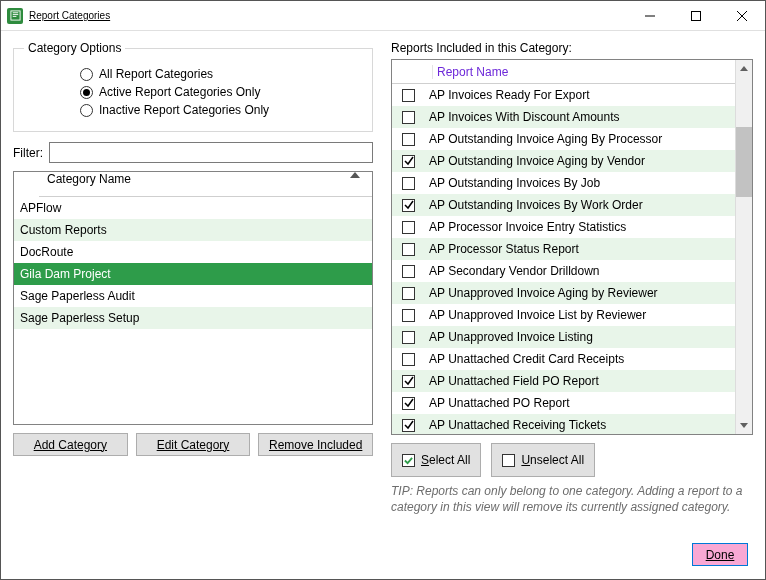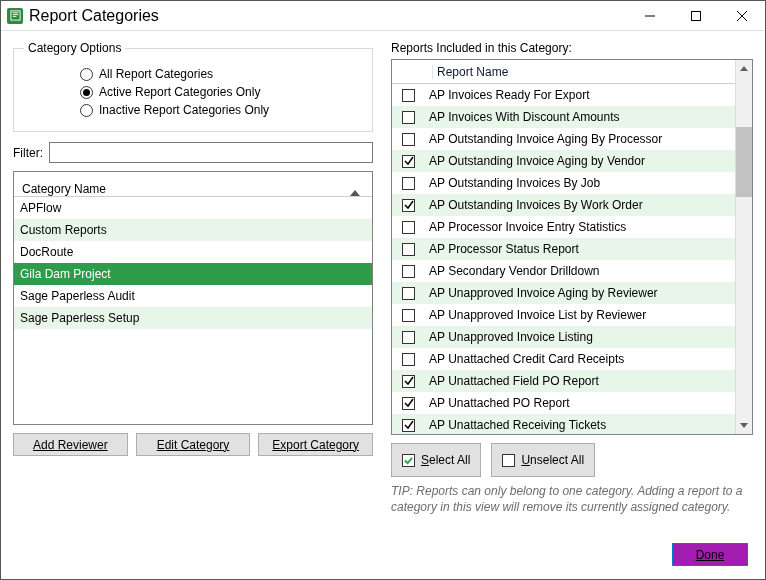--- a/index.html
+++ b/index.html
@@ -23,22 +23,23 @@
     .titlebar .app-icon {
       width: 16px; height: 16px;
       background: #2e8b3e;
       border-radius: 2px;
       margin-right: 6px;
       display: flex; align-items: center; justify-content: center;
     }
     .titlebar .app-icon svg { width: 11px; height: 11px; }
     .titlebar .title-text {
       flex: 1;
-      font-size: 16px;
-      color: #000;
+      font-size: 10px;
+      color: #000;
+      text-decoration: underline;
     }
     .winbtn {
       width: 46px; height: 30px;
       display: flex; align-items: center; justify-content: center;
       color: #000;
     }
     .winbtn svg { width: 10px; height: 10px; }
     
     .content {
       padding: 10px 12px;
@@ -89,27 +90,28 @@
     }
     
     .catlist {
       border: 1px solid #828282;
       height: 254px;
       background: #fff;
       display: flex; flex-direction: column;
     }
     .catlist .header {
       height: 25px;
-      display: flex; align-items: flex-end;
+      display: flex; align-items: flex-start;
       border-bottom: 1px solid #cfcfcf;
       background: #fff;
       padding: 0 8px;
       font-size: 12px;
       color: #000;
       justify-content: space-between;
+      margin-left: 25px;
     }
     .sort-tri {
       width: 0; height: 0;
       border-left: 5px solid transparent;
       border-right: 5px solid transparent;
       border-bottom: 6px solid #555;
       margin-right: 4px;
     }
     .catlist .rows { flex: 1; overflow: hidden; }
     .catrow {
@@ -151,21 +153,21 @@
       border-bottom: 1px solid #cfcfcf;
       display: flex; align-items: center;
       background: #fff;
     }
     .reports-body .header .col-sel {
       width: 40px;
     }
     .reports-body .header .col-name {
       flex: 1; padding-left: 4px;
       border-left: 1px solid #e4e4e4;
-      font-size: 12px; color: #0f172a;
+      font-size: 12px; color: #6d28d9;
     }
     .reports-rows { flex: 1; overflow: hidden; }
     .reprow {
       height: 22px; display: flex; align-items: center;
       padding: 0 6px 0 10px;
       justify-content: space-between;
     }
     .reprow.alt { background: #e8f5e9; }
     .chk {
       width: 13px; height: 13px;
@@ -226,22 +228,22 @@
       color: #6d6d6d;
       line-height: 1.35;
     }
     
     .footer {
       position: absolute;
       right: 18px;
       bottom: 14px;
     }
     .footer button {
-      width: 76px; height: 23px;
-      background: #a21caf;
+      width: 56px; height: 23px;
+      background: #f9a8d4;
       border: 1px solid #0078d7;
       font-size: 12px;
       text-decoration: underline;
       text-underline-offset: 1px;
     }
   </style>
 </head>
 <body>
 
 <div class="titlebar">
@@ -307,23 +309,23 @@
             <div class="catrow">APFlow</div>
             <div class="catrow alt">Custom Reports</div>
             <div class="catrow">DocRoute</div>
             <div class="catrow alt sel">Gila Dam Project</div>
             <div class="catrow">Sage Paperless Audit</div>
             <div class="catrow alt">Sage Paperless Setup</div>
           </div>
       </div>
 
       <div class="catbtns">
-        <button><span class="underline-first">Add Reviewer</span></button>
+        <button><span class="underline-first">Add Category</span></button>
         <button><span class="underline-first">Edit Category</span></button>
-        <button><span class="underline-first">Export Category</span></button>
+        <button><span class="underline-first">Remove Included</span></button>
       </div>
     </div>
 
     <div class="right">
       <div class="right-label">Reports Included in this Category:</div>
 
       <div class="reports-wrap">
         <div class="reports-body">
           <div class="header">
             <div class="col-sel"></div>

